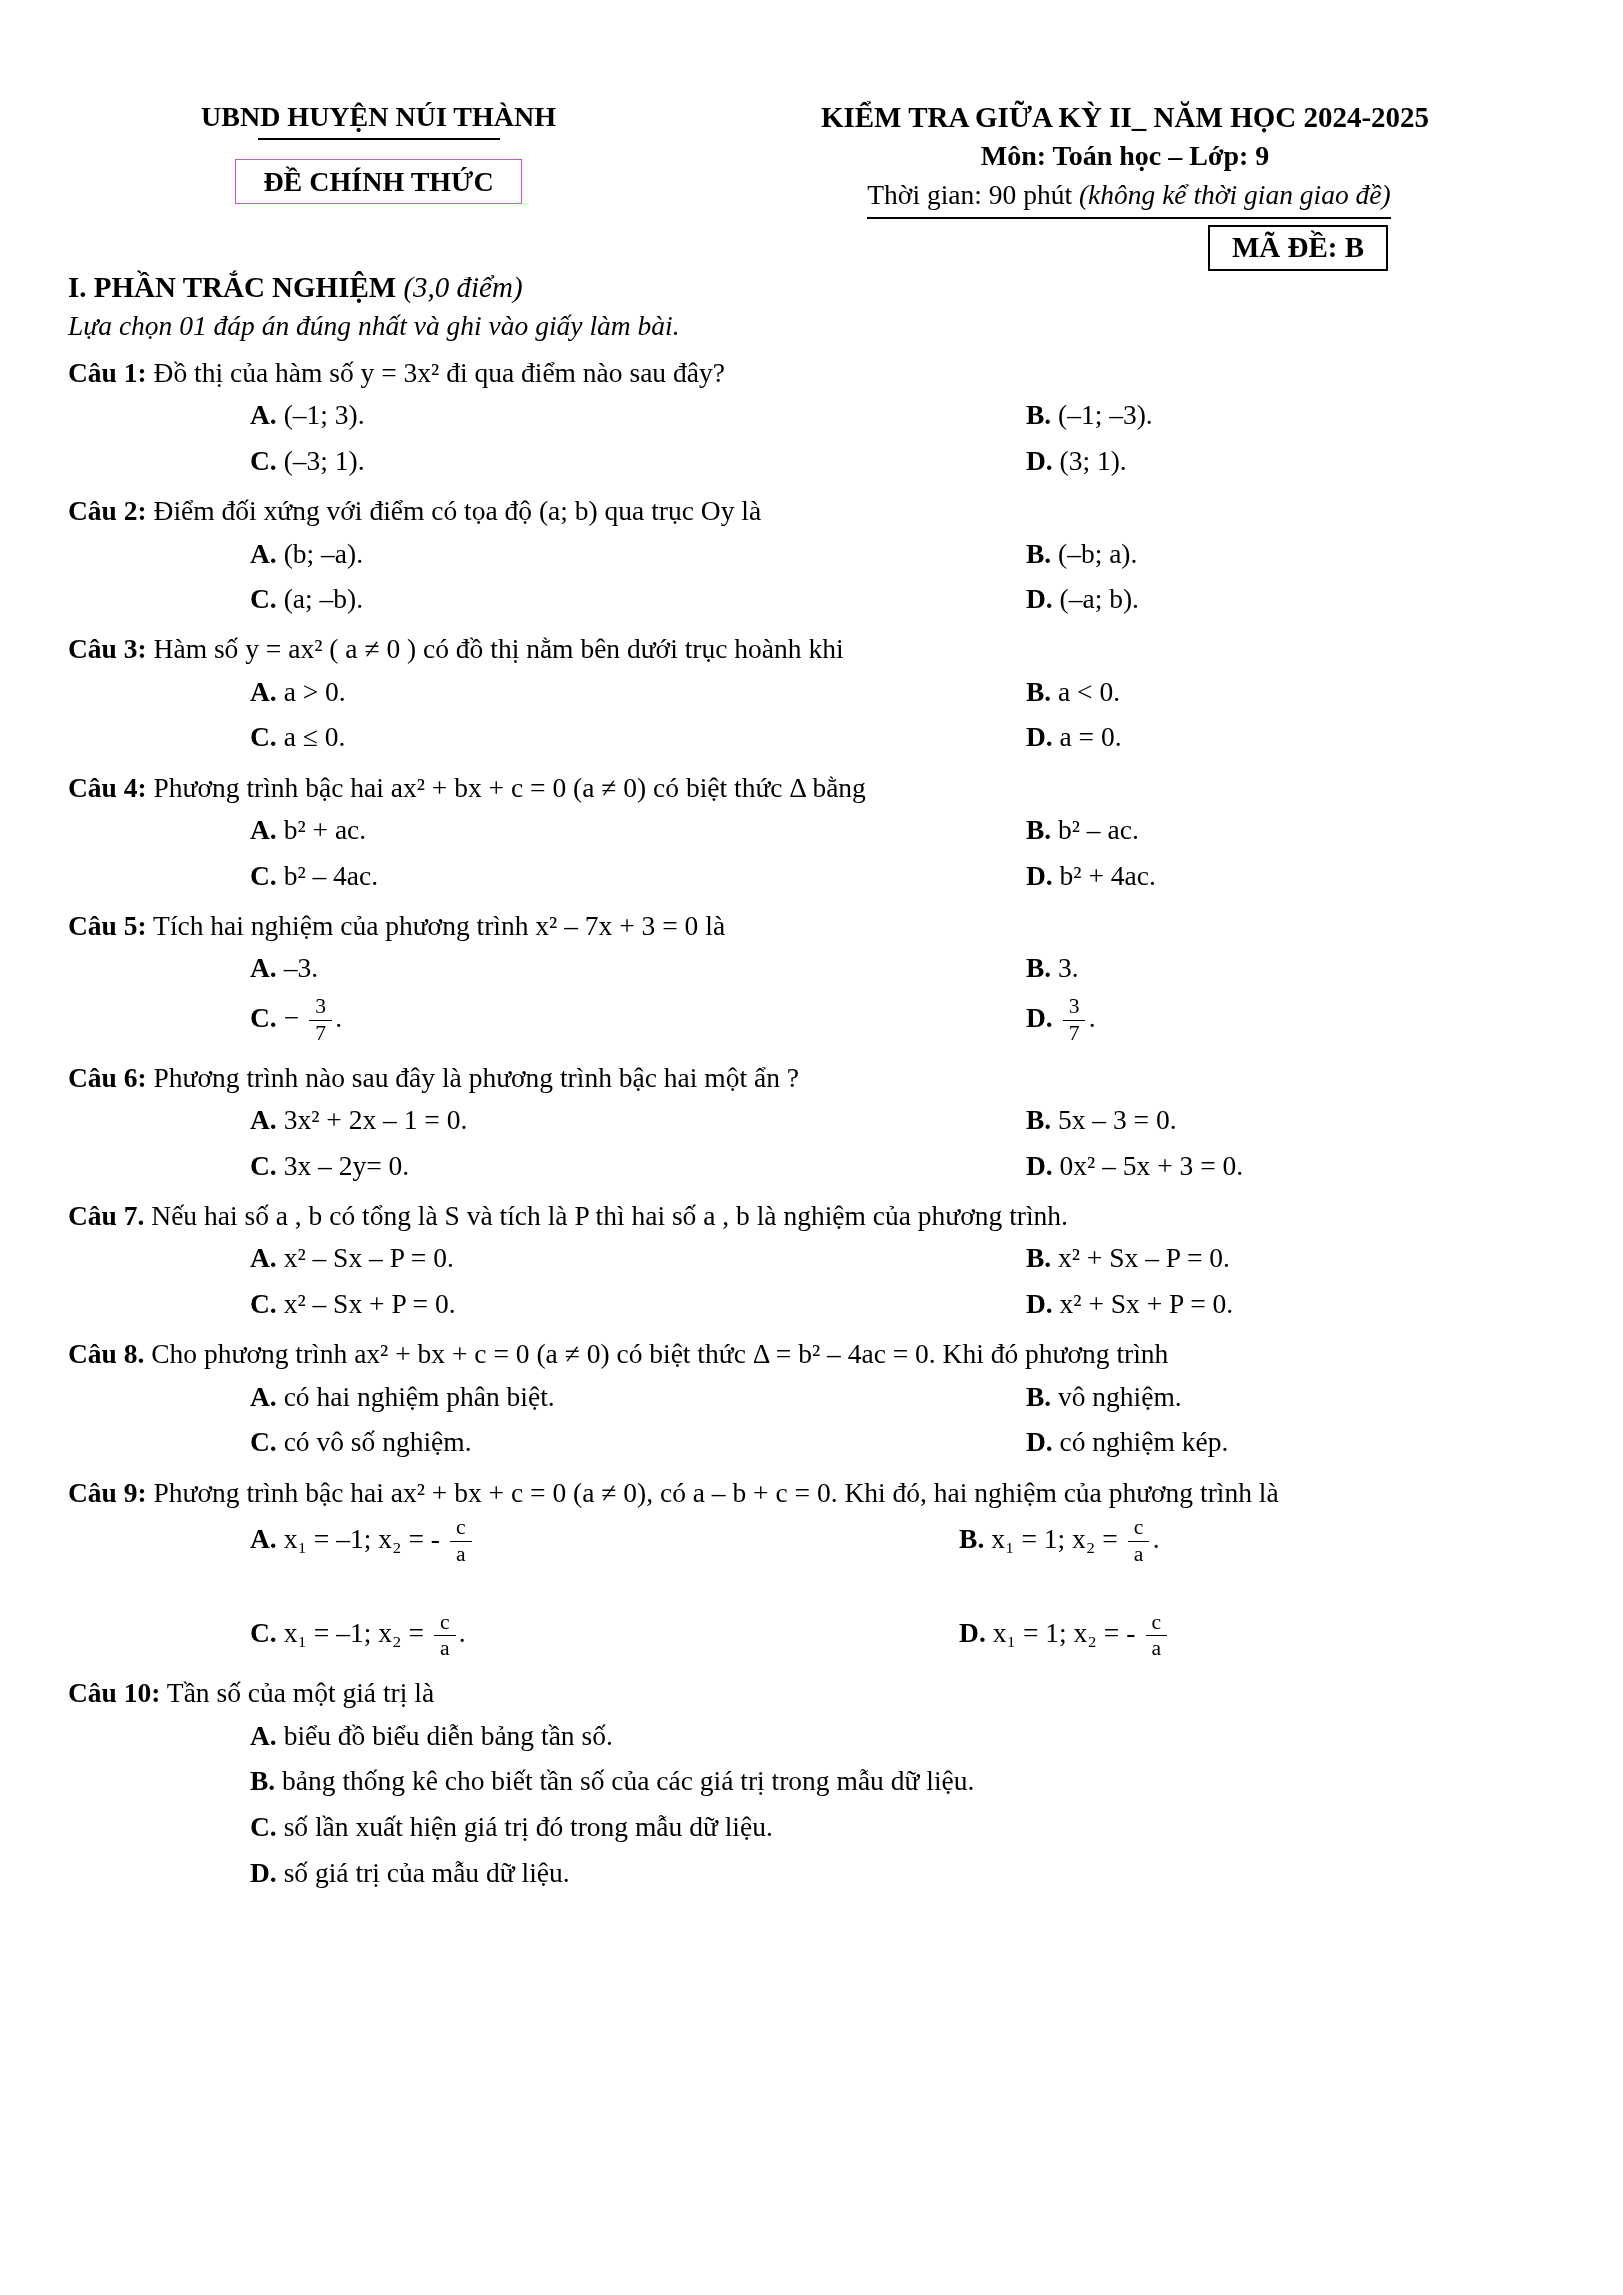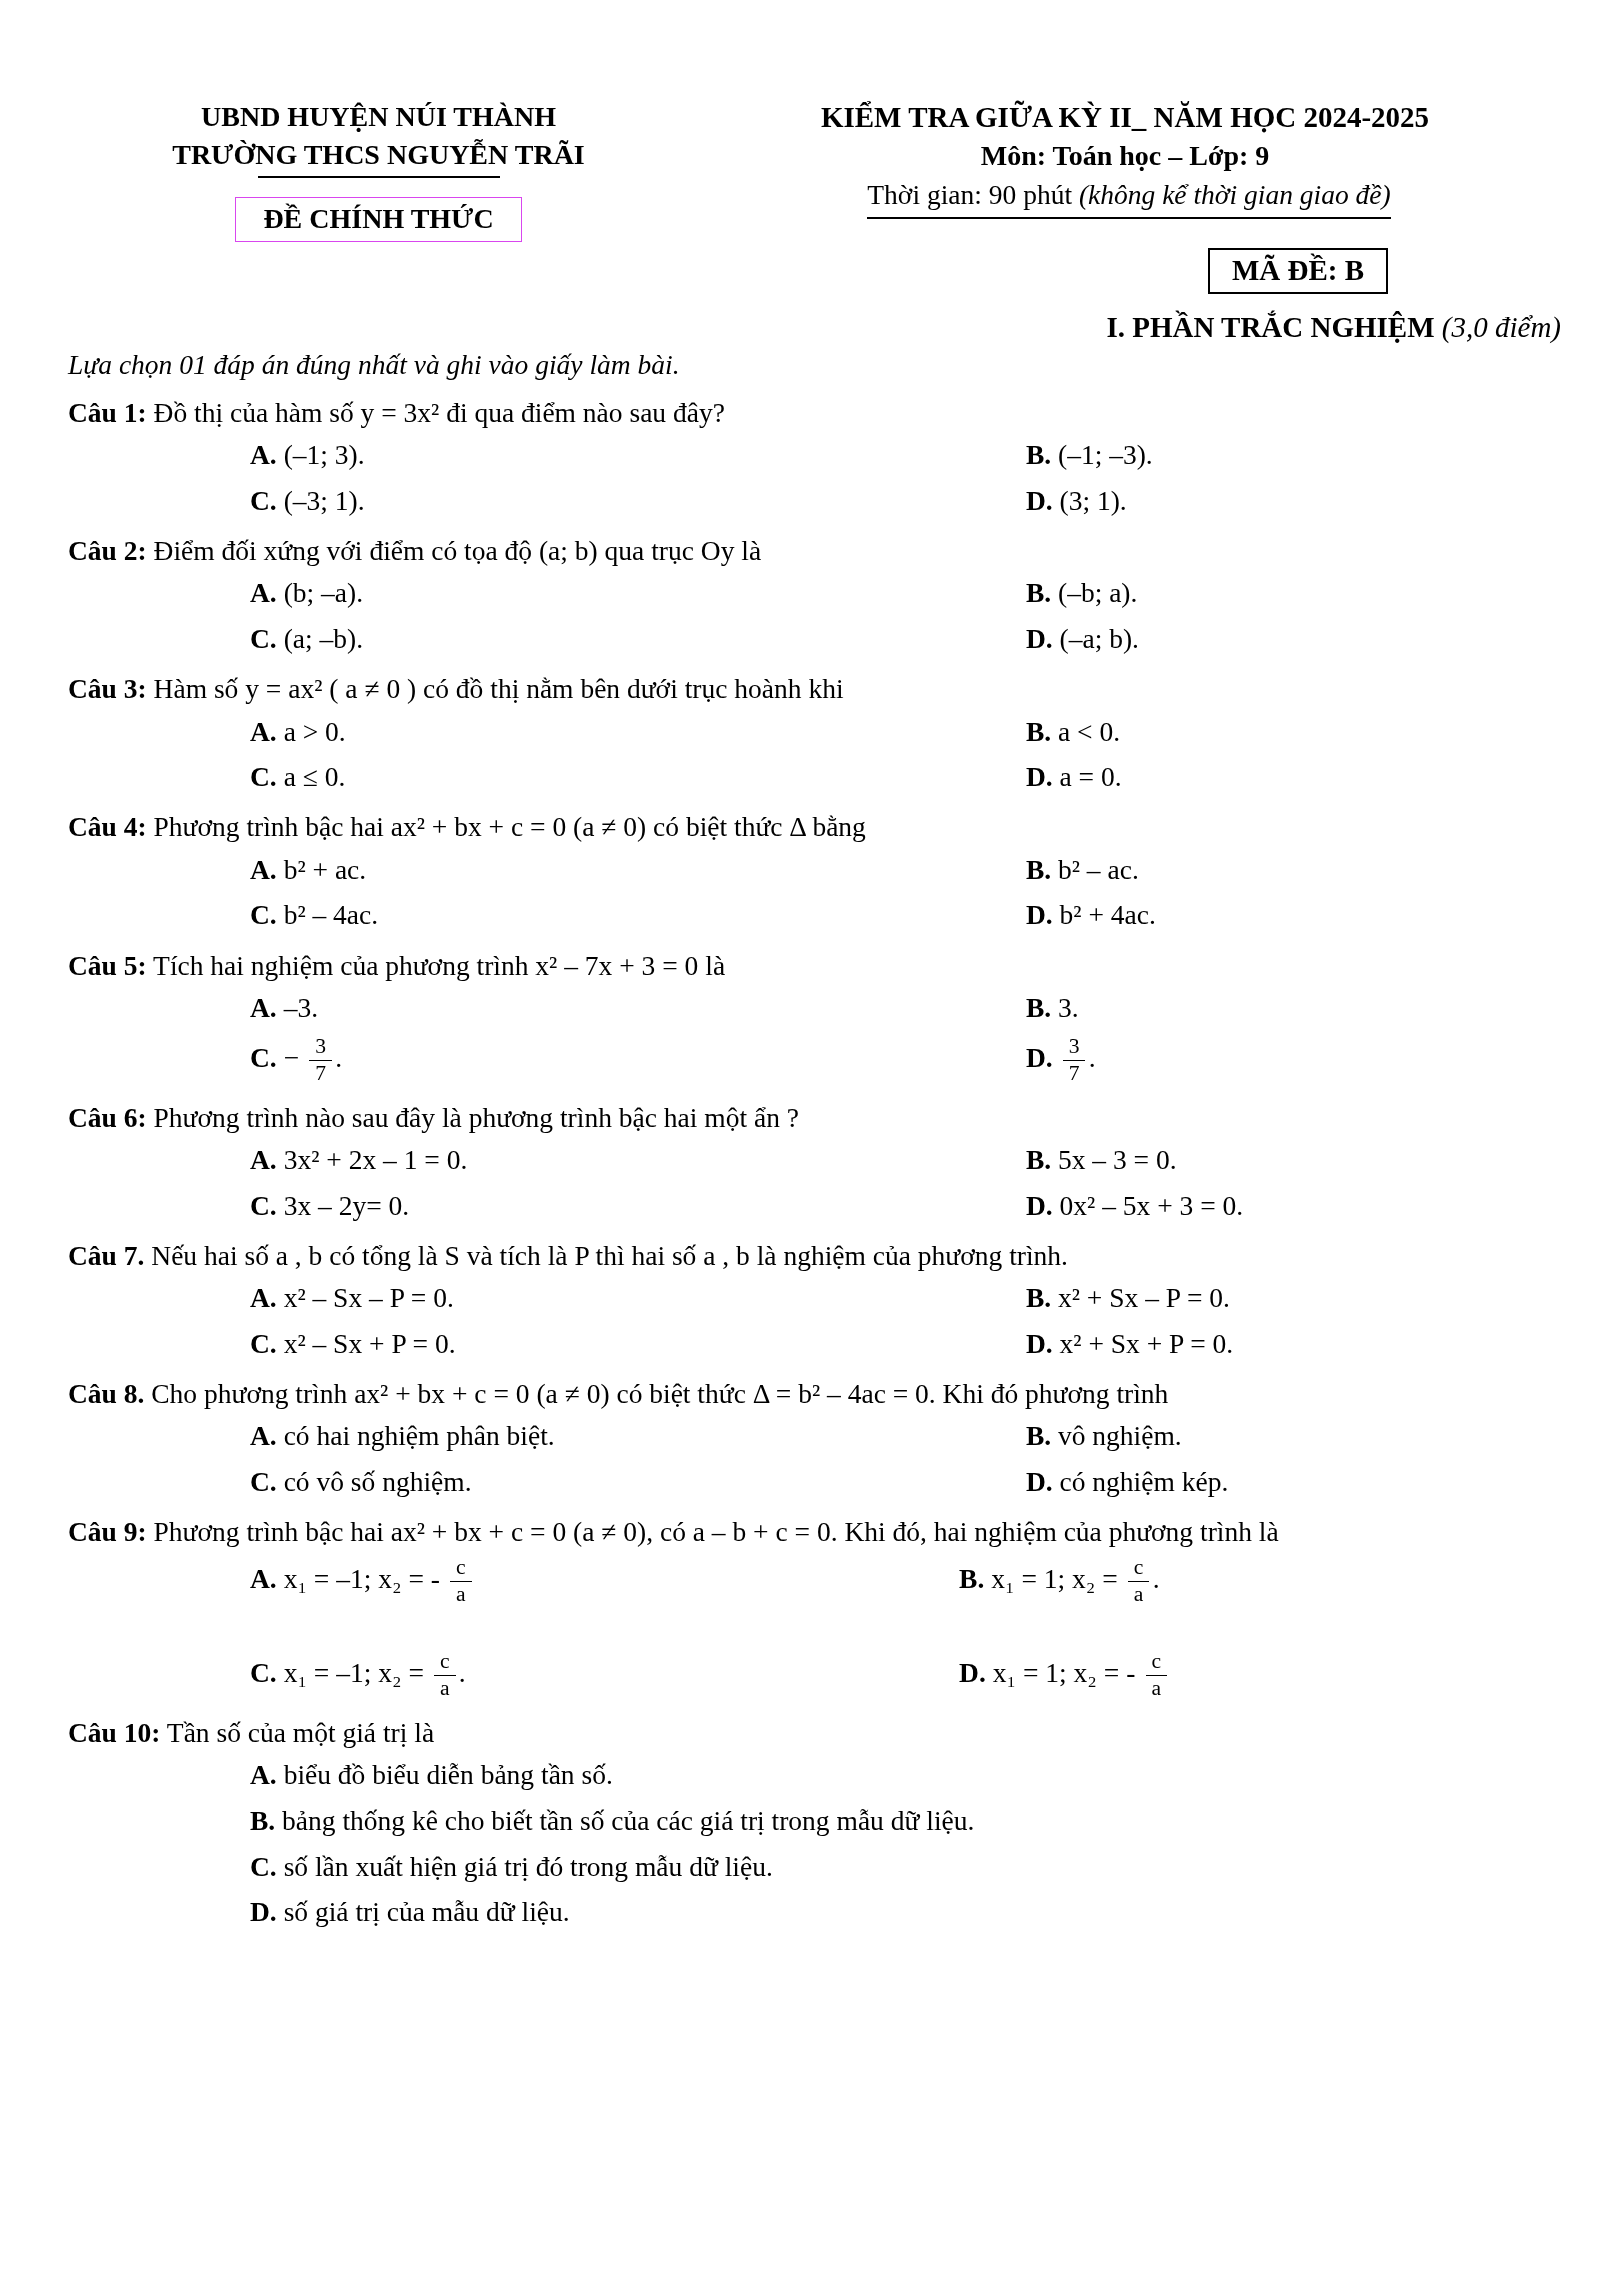--- a/index.html
+++ b/index.html
@@ -20,21 +20,21 @@
   .official-box { display:inline-block; border:1px solid #d946ef; padding:5.2px 27.5px; font-weight:bold; font-size:28px; margin-top:19.6px; }
   .exam-title { font-weight:bold; font-size:29px; line-height:1.35; }
   .subject { font-weight:bold; font-size:28px; line-height:1.35; }
   .time-line { font-size:27.5px; line-height:1.45; }
   .time-underline { display:inline-block; border-bottom:2px solid #000; padding-bottom:2px;margin-left:8px; }
   .italic { font-style:italic; }
   .code-row { text-align:right; padding-right:173px; margin-top:6px; }
   .code-box { display:inline-block; border:2px solid #000; padding:4.6px 22px; font-weight:bold; font-size:29px; }
 
   
-  .section-head { margin-top:17px; font-size:29px;text-align:right; }
+  .section-head { font-size:29px; }
   .section-title { font-weight:bold; }
   .section-points { font-style:italic; }
   .instruction { font-style:italic; margin-top:2.6px; line-height:1.4; }
 
   
   .q { margin-top:7.9px; }
   .q-text { text-align:justify; line-height:1.42; }
   .q-num { font-weight:bold; }
   .opts { display:grid; grid-template-columns:1.45fr 1fr; padding-left:182px; }
   .opts.q9cols { grid-template-columns:1.12fr 1fr;gap:35px; }
@@ -48,21 +48,20 @@
   .frac .fden { display:block; padding:1.3px 5.9px 0; }
 </style>
 </head>
 <body>
 
 <div class="page">
 
   <div class="header">
     <div class="h-left">
       <div class="org">UBND HUYỆN NÚI THÀNH</div>
-      <div class="org">TRƯỜNG THCS NGUYỄN TRÃI</div>
       <div class="short-rule"></div>
       <div class="official-box">ĐỀ CHÍNH THỨC</div>
     </div>
     <div class="h-right">
       <div class="exam-title">KIỂM TRA GIỮA KỲ II_ NĂM HỌC 2024-2025</div>
       <div class="subject">Môn: Toán học – Lớp: 9</div>
       <div class="time-line">
         <span class="time-underline"><span>Thời gian: 90 phút </span><span class="italic">(không kể thời gian giao đề)</span></span>
       </div>
     </div>

